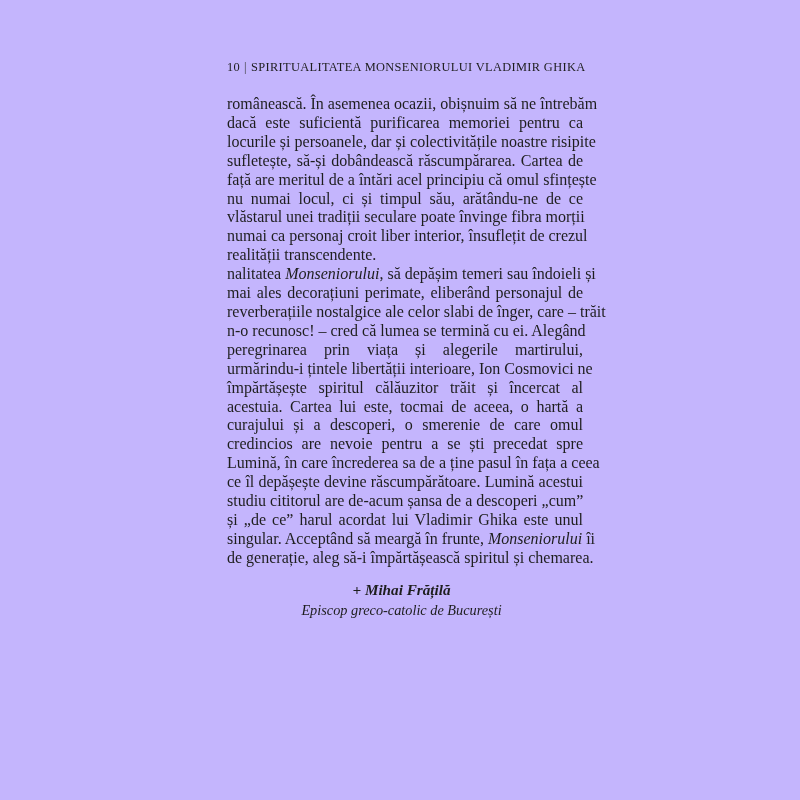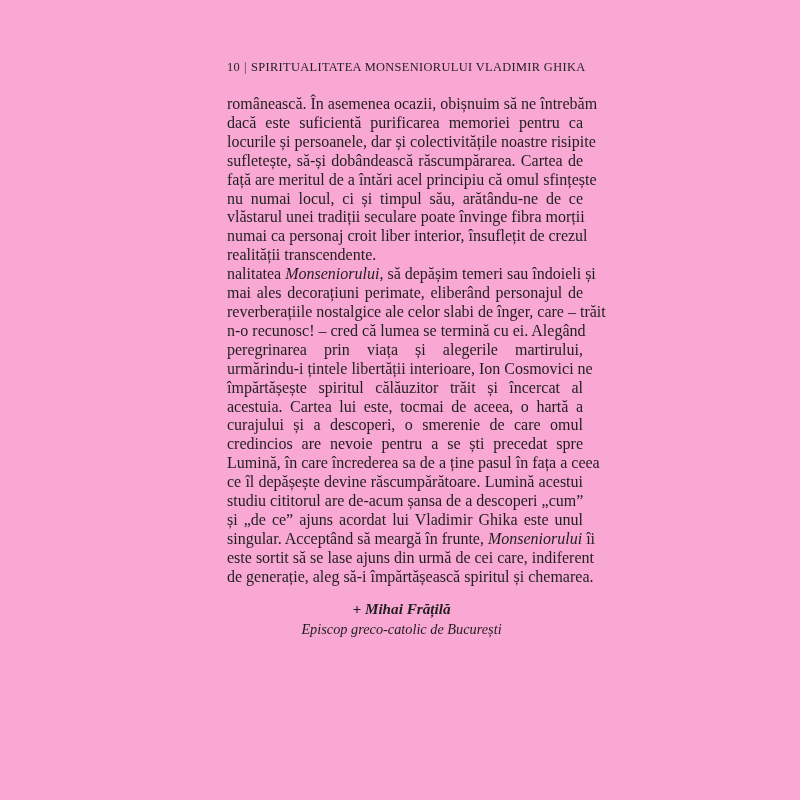--- a/index.html
+++ b/index.html
@@ -4,21 +4,21 @@
 <style>
   html, body {
     margin: 0;
     padding: 0;
     background: #ffffff;
   }
   .page {
     position: relative;
     width: 800px;
     height: 800px;
-    background: #f9a8d4;
+    background: #c4b5fd;
     color: #1e1e1e;
     font-family: "Liberation Serif", "DejaVu Serif", serif;
     overflow: hidden;
   }
   .content {
     position: absolute;
     left: 227px;
     top: 60px;
     width: 356px;
   }
@@ -97,23 +97,22 @@
         <div class="line"><span>n-o recunosc! – cred că lumea se termină cu ei. Alegând</span></div>
         <div class="line"><span>peregrinarea prin viața și alegerile martirului,</span></div>
         <div class="line"><span>urmărindu-i țintele libertății interioare, Ion Cosmovici ne</span></div>
         <div class="line"><span>împărtășește spiritul călăuzitor trăit și încercat al</span></div>
         <div class="line"><span>acestuia. Cartea lui este, tocmai de aceea, o hartă a</span></div>
         <div class="line"><span>curajului și a descoperi, o smerenie de care omul</span></div>
         <div class="line"><span>credincios are nevoie pentru a se ști precedat spre</span></div>
         <div class="line"><span>Lumină, în care încrederea sa de a ține pasul în fața a ceea</span></div>
         <div class="line"><span>ce îl depășește devine răscumpărătoare. Lumină acestui</span></div>
         <div class="line"><span>studiu cititorul are de-acum șansa de a descoperi „cum”</span></div>
-        <div class="line"><span>și „de ce” ajuns acordat lui Vladimir Ghika este unul</span></div>
+        <div class="line"><span>și „de ce” harul acordat lui Vladimir Ghika este unul</span></div>
         <div class="line"><span>singular. Acceptând să meargă în frunte, </span><span class="italic">Monseniorului</span><span> îi</span></div>
-        <div class="line"><span>este sortit să se lase ajuns din urmă de cei care, indiferent</span></div>
         <div class="line last"><span>de generație, aleg să-i împărtășească spiritul și chemarea.</span></div>
       </div>
 
     <div class="signature">
       <div class="sig-name">+ Mihai Frățilă</div>
       <div class="sig-title">Episcop greco-catolic de București</div>
     </div>
 
   </div>
 </div>

